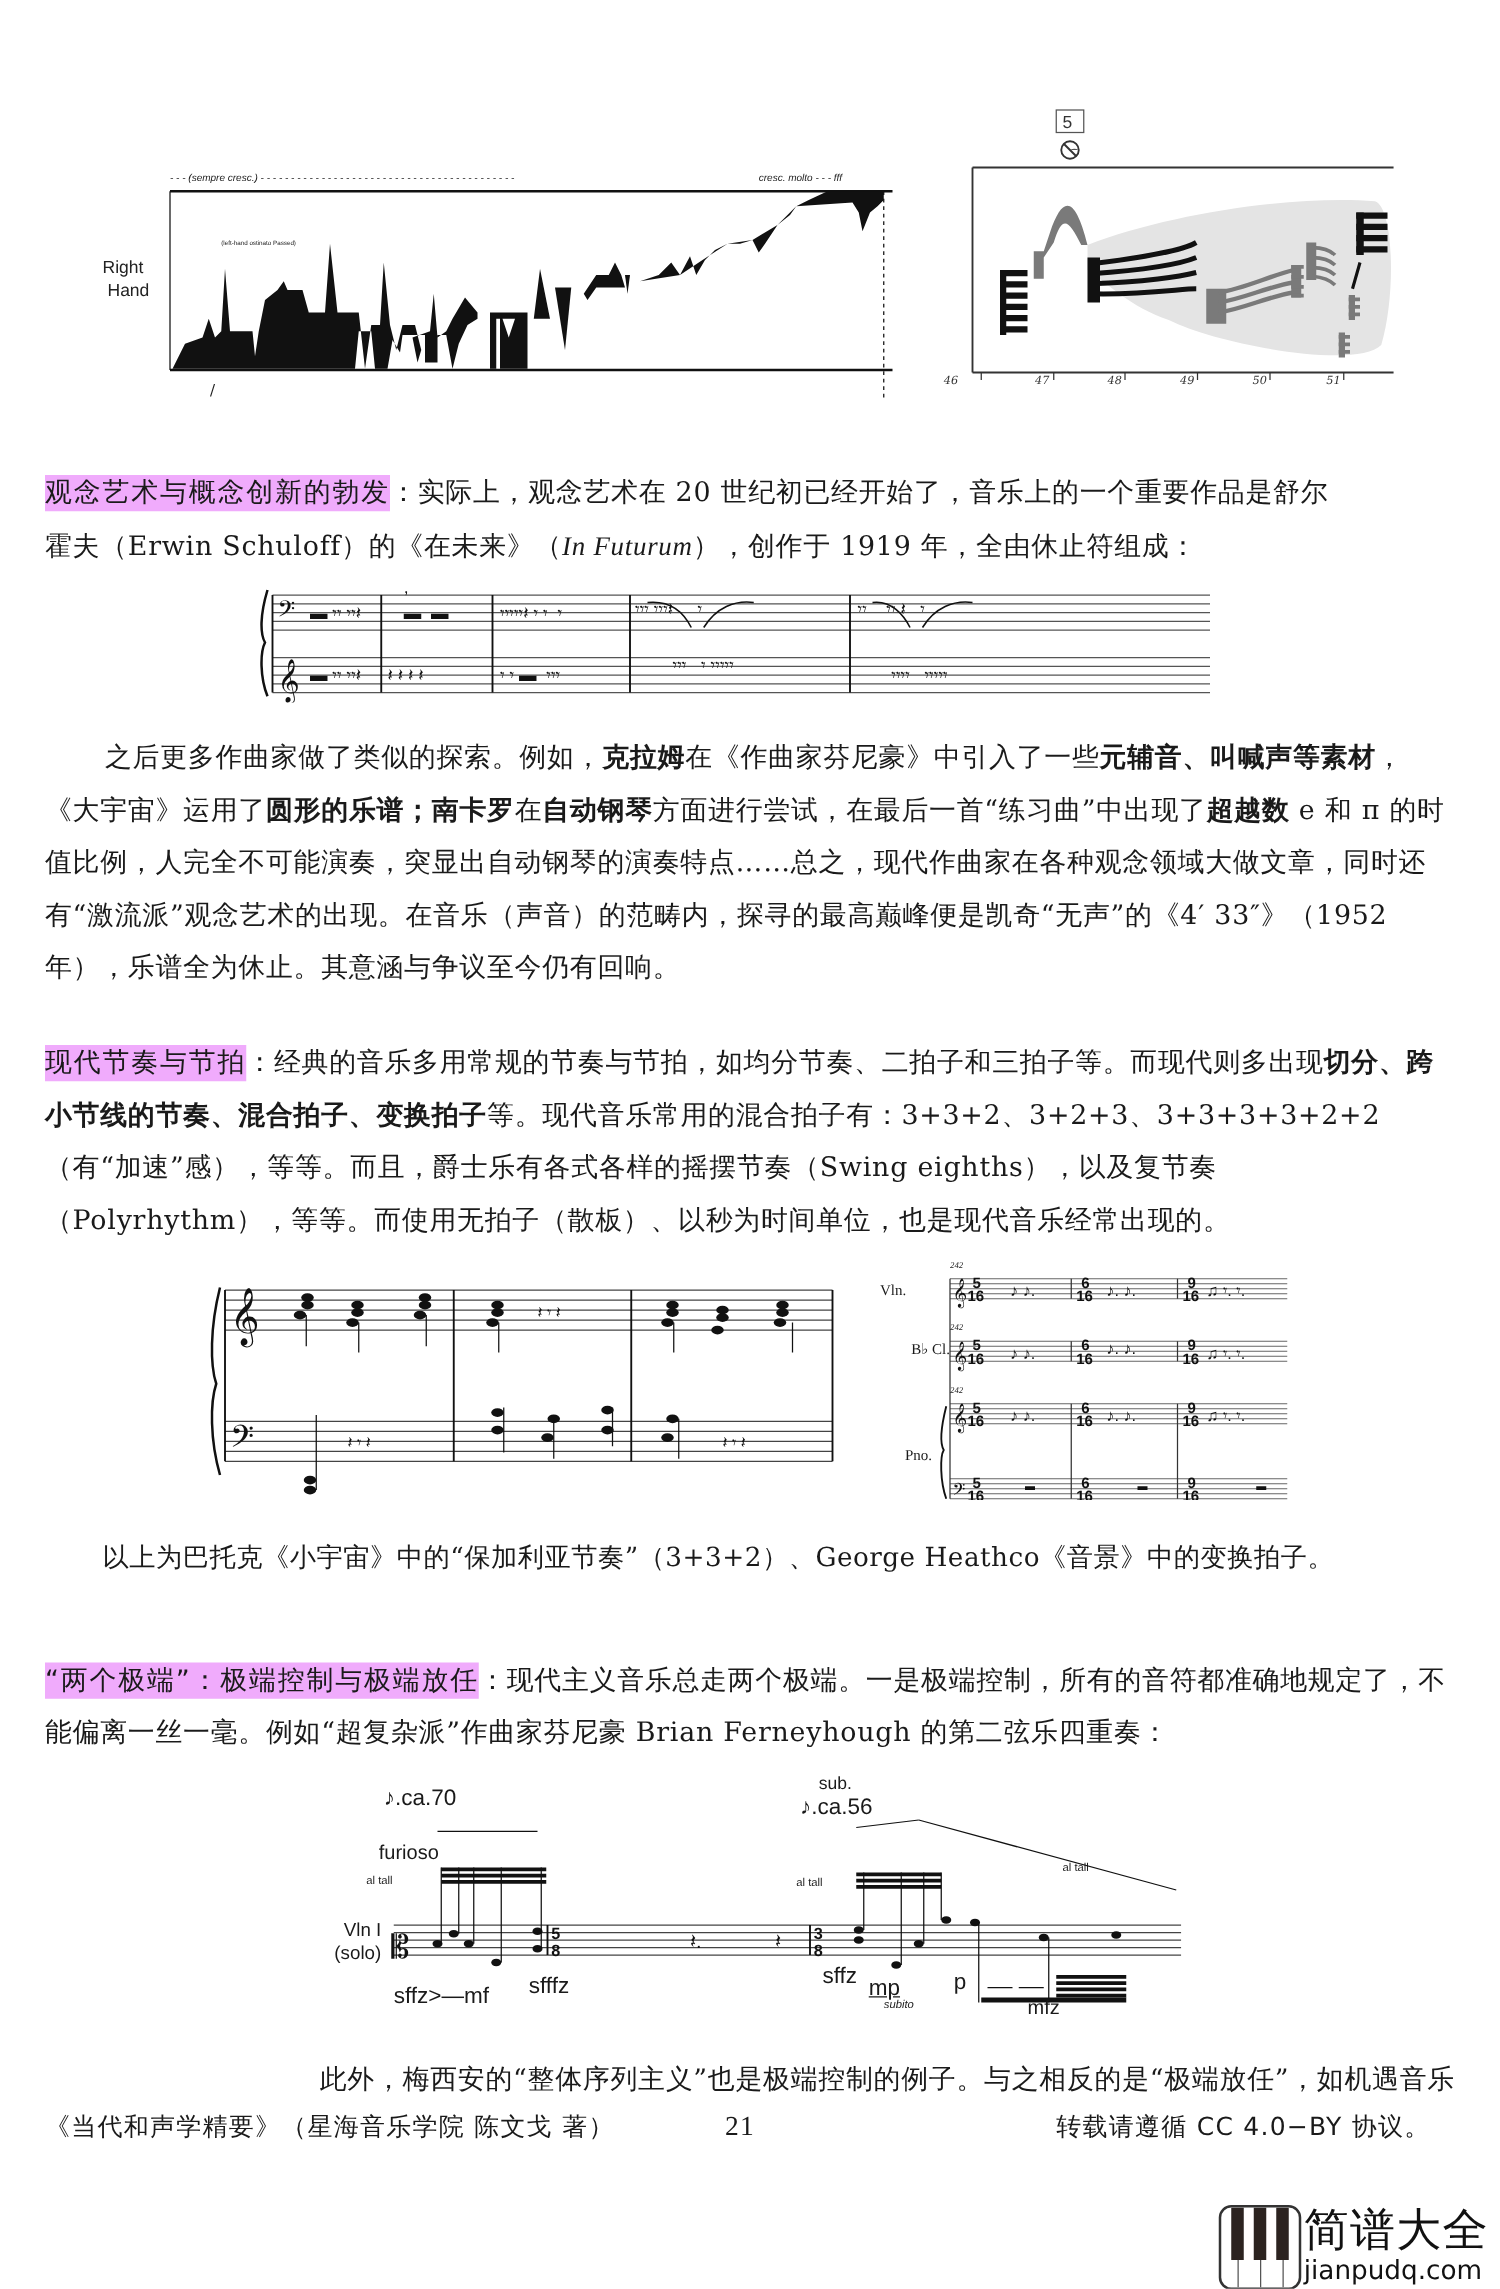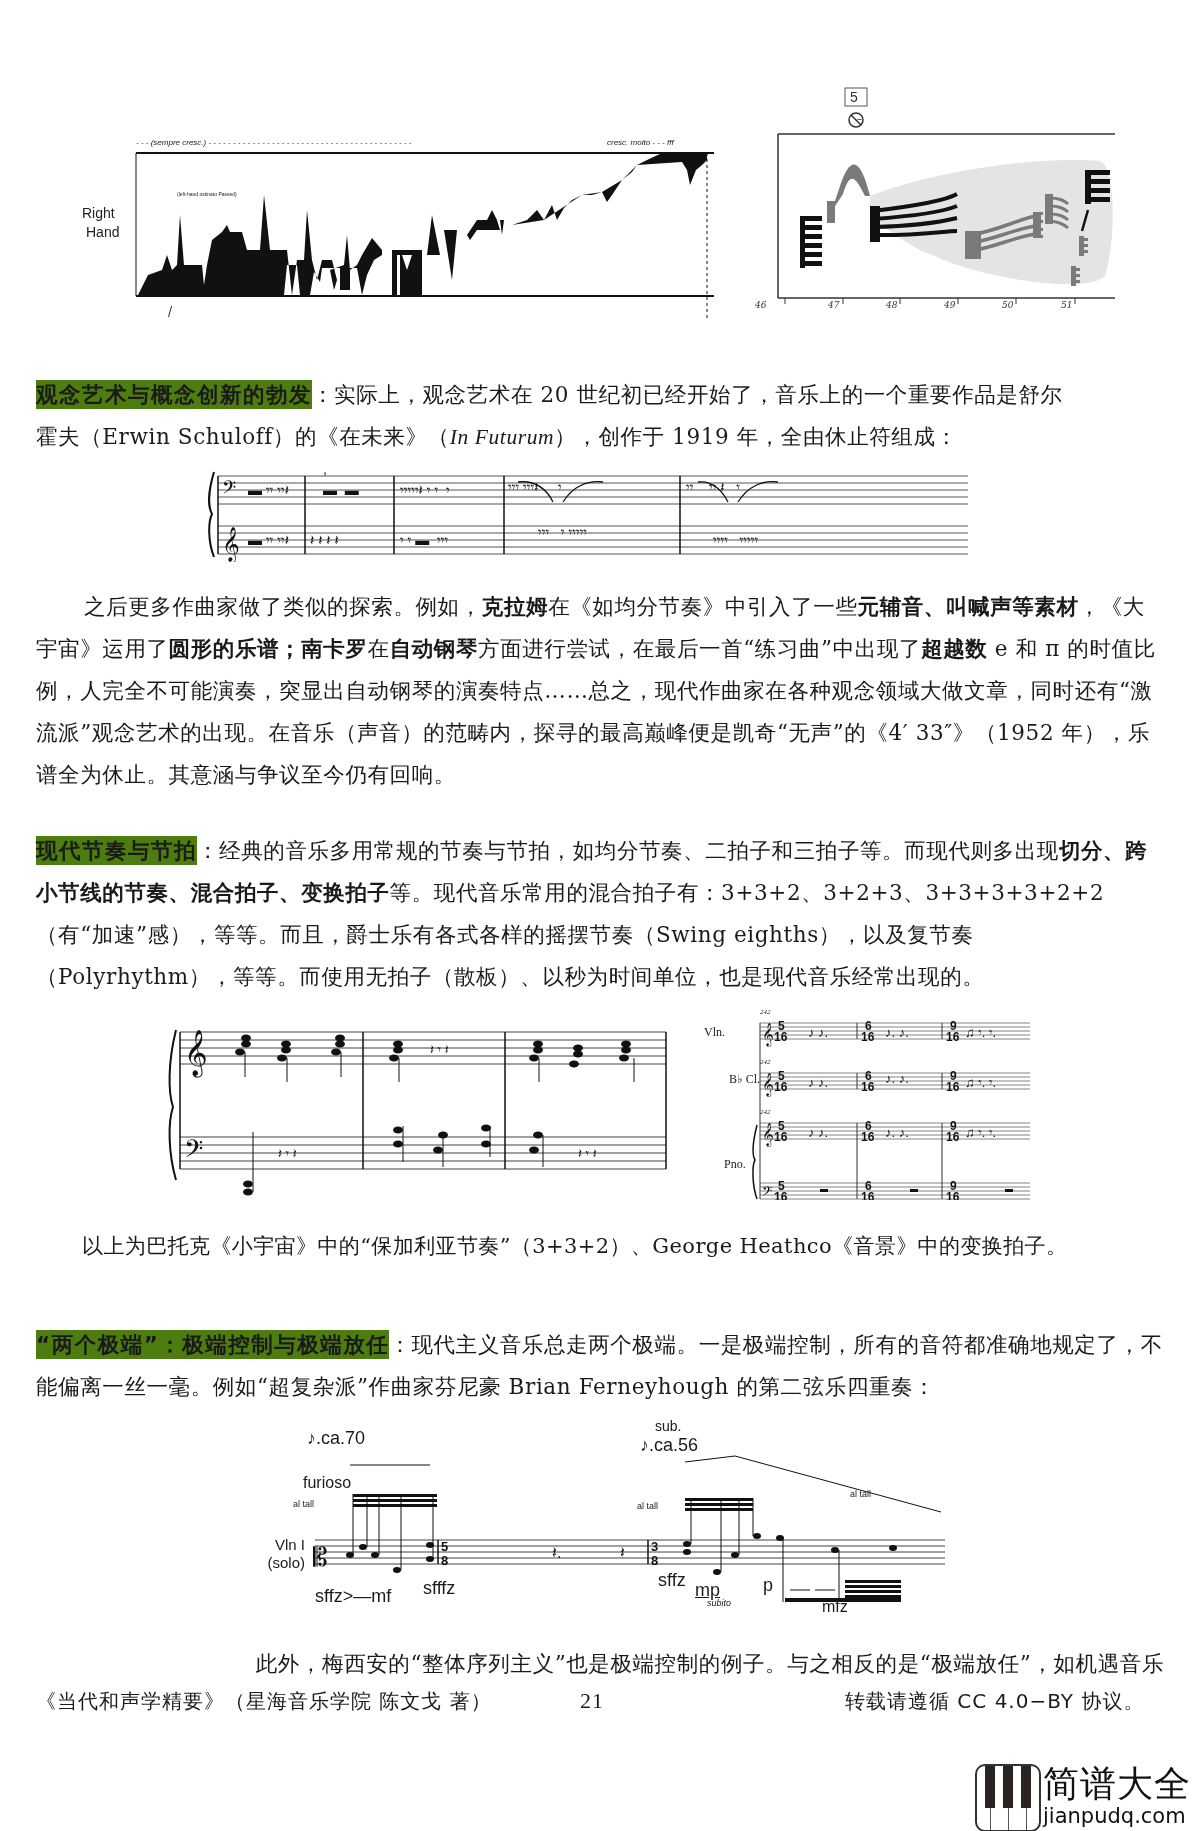--- a/index.html
+++ b/index.html
@@ -1,21 +1,21 @@
 <!DOCTYPE html>
 <html><head>
   <meta charset="utf-8">
   <style>
     html, body { margin: 0; padding: 0; background: #ffffff; }
     body { width: 1200px; height: 1831px; position: relative; overflow: hidden;
            font-family: "DejaVu Serif", "Liberation Serif", serif; color: #1a1a1a; }
     .abs { position: absolute; }
     .para { position: absolute; left: 36px; width: 1128px; font-size: 21.5px; line-height: 42px; letter-spacing: 0.6px; }
     .indent { text-indent: 48px; }
-    .hl { background: #4d7c0f; font-family: "DejaVu Sans", "Liberation Sans", sans-serif; font-weight: bold; letter-spacing: 1.5px; padding: 2px 0; }
+    .hl { background: #f0abfc; font-family: "DejaVu Sans", "Liberation Sans", sans-serif; font-weight: normal; letter-spacing: 1.5px; padding: 2px 0; }
     b { font-family: "DejaVu Sans", "Liberation Sans", sans-serif; font-weight: bold; }
     i.lat { font-family: "Liberation Serif", serif; font-style: italic; }
     .lat { font-family: Liberation Serif, serif; }
     .fig { position: absolute; background: #fff; }
     svg text { font-family: "Liberation Sans", sans-serif; }
     .footer { position: absolute; top: 1688px; font-size: 20px; letter-spacing: 1px; font-family: "DejaVu Sans", "Liberation Sans", sans-serif; }
     .caption { position: absolute; left: 82px; top: 1232px; font-size: 21px; letter-spacing: 0.4px; }
   </style>
 </head>
 <body>
@@ -182,21 +182,21 @@
       <text x="505" y="83">𝄾𝄾𝄾𝄾 &nbsp;&nbsp;𝄾𝄾𝄾𝄾𝄾</text>
     </g>
     <path d="M310 20 C330 18 340 30 345 40" stroke="#111" fill="none" stroke-width="1.3"></path>
     <path d="M355 40 C365 24 380 18 395 20" stroke="#111" fill="none" stroke-width="1.3"></path>
     <path d="M490 20 C505 18 515 30 520 40" stroke="#111" fill="none" stroke-width="1.3"></path>
     <path d="M530 40 C540 24 555 18 570 20" stroke="#111" fill="none" stroke-width="1.3"></path>
   </svg>
 </div>
 
 <div class="para indent" style="top:586px;">
-  <span>之后更多作曲家做了类似的探索。例如，</span><b>克拉姆</b><span>在《如均分节奏》中引入了一些</span><b>元辅音、叫喊声等素材</b><span>，《大宇宙》运用了</span><b>圆形的乐谱；南卡罗</b><span>在</span><b>自动钢琴</b><span>方面进行尝试，在最后一首“练习曲”中出现了</span><b>超越数</b><span> e 和 π 的时值比例，人完全不可能演奏，突显出自动钢琴的演奏特点……总之，现代作曲家在各种观念领域大做文章，同时还有“激流派”观念艺术的出现。在音乐（声音）的范畴内，探寻的最高巅峰便是凯奇“无声”的《4′ 33″》（1952 年），乐谱全为休止。其意涵与争议至今仍有回响。</span>
+  <span>之后更多作曲家做了类似的探索。例如，</span><b>克拉姆</b><span>在《作曲家芬尼豪》中引入了一些</span><b>元辅音、叫喊声等素材</b><span>，《大宇宙》运用了</span><b>圆形的乐谱；南卡罗</b><span>在</span><b>自动钢琴</b><span>方面进行尝试，在最后一首“练习曲”中出现了</span><b>超越数</b><span> e 和 π 的时值比例，人完全不可能演奏，突显出自动钢琴的演奏特点……总之，现代作曲家在各种观念领域大做文章，同时还有“激流派”观念艺术的出现。在音乐（声音）的范畴内，探寻的最高巅峰便是凯奇“无声”的《4′ 33″》（1952 年），乐谱全为休止。其意涵与争议至今仍有回响。</span>
 </div>
 
 <div class="para" style="top:830px;">
   <span class="hl">现代节奏与节拍</span><span>：</span><span>经典的音乐多用常规的节奏与节拍，如均分节奏、二拍子和三拍子等。而现代则多出现</span><b>切分、跨小节线的节奏、混合拍子、变换拍子</b><span>等。现代音乐常用的混合拍子有：3+3+2、3+2+3、3+3+3+3+2+2（有“加速”感），等等。而且，爵士乐有各式各样的摇摆节奏（Swing eighths），以及复节奏（Polyrhythm），等等。而使用无拍子（散板）、以秒为时间单位，也是现代音乐经常出现的。</span>
 </div>
 
 <div class="fig" style="left:168px; top:1022px; width:500px; height:180px;">
   <svg width="500" height="180" viewBox="0 0 500 180">
     <path d="M8 8 C0 40 0 70 5 85 C0 100 0 130 8 158" stroke="#111" stroke-width="2" fill="none"></path>
     <g stroke="#444" stroke-width="1">

